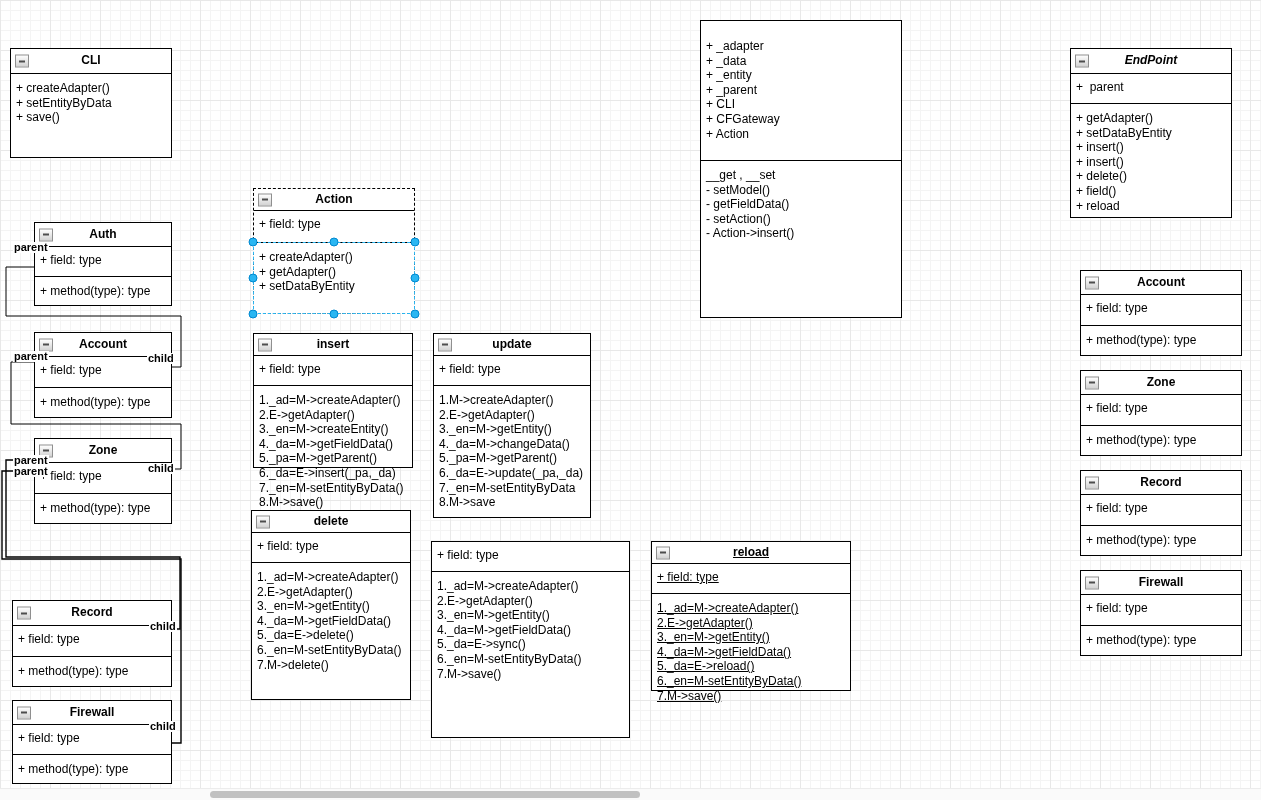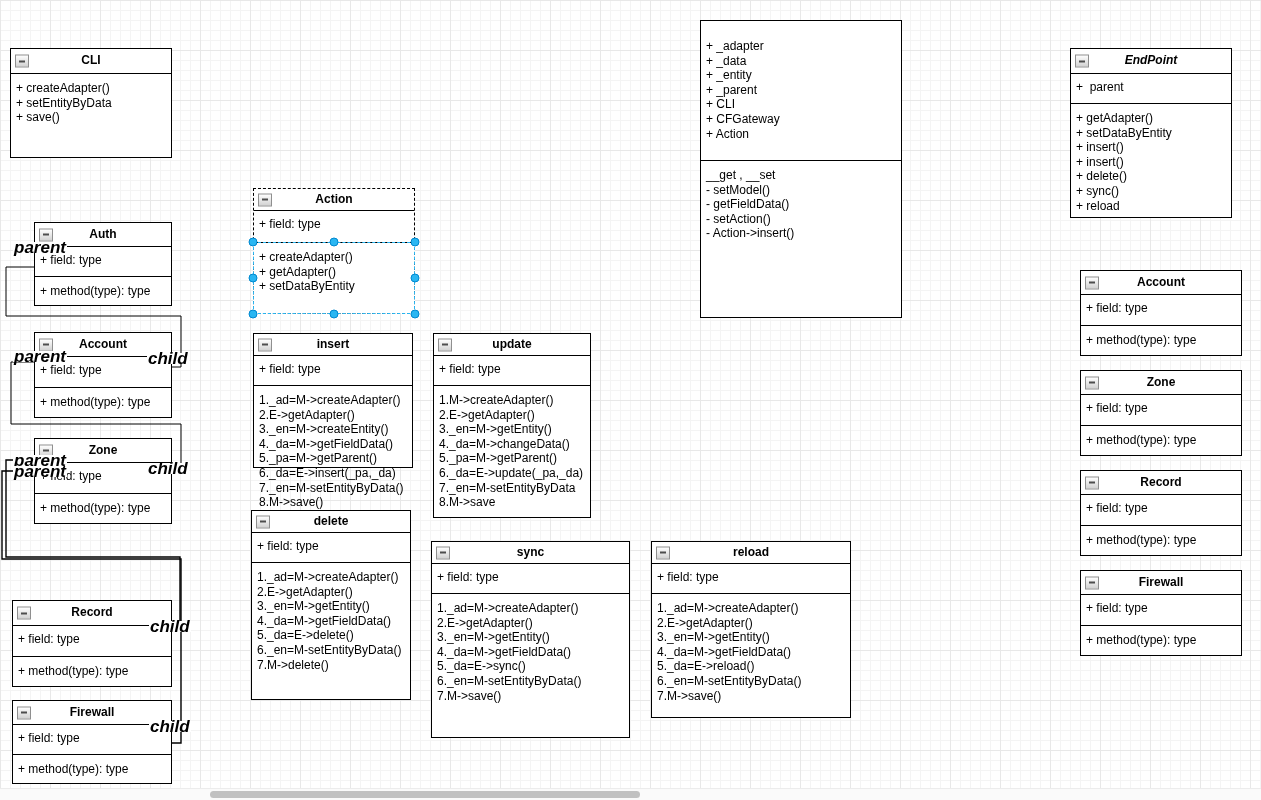--- a/index.html
+++ b/index.html
@@ -45,22 +45,22 @@
   .uml-fields{
     border-bottom:1px solid #000;box-sizing:border-box;overflow:hidden;
     padding-top:6px;
   }
   .uml-methods{box-sizing:border-box;overflow:hidden;padding-top:7px;}
   .uml-line{
     font-size:12px;line-height:14.6px;padding:0 5px;white-space:pre;
     color:#000;
   }
   .anchor-label{
-    position:absolute;font-size:17px;font-weight:bold;line-height:11px;
-    background:#ffffff;padding:0 1px;color:#000;font-style:italic;
+    position:absolute;font-size:11px;font-weight:bold;line-height:11px;
+    background:#ffffff;padding:0 1px;color:#000;
   }
   .sel-rect{position:absolute;box-sizing:border-box;border:1px dashed #29b6f2;}
   .sel-handle{
     position:absolute;width:9px;height:9px;border-radius:50%;
     background:#29b6f2;border:1px solid #0088cf;box-sizing:border-box;
     transform:translate(-50%,-50%);
   }
   .hscroll-track{
     position:absolute;left:0;right:0;bottom:0;height:11px;z-index:5;
     border-top:1px solid #ececec;
@@ -188,21 +188,21 @@
     </div>
     <div class="uml-fields" style="height: 30px;">
           <div class="uml-line">+  parent</div>
         </div>
     <div class="uml-methods" style="height: 115px;">
           <div class="uml-line">+ getAdapter()</div>
           <div class="uml-line">+ setDataByEntity</div>
           <div class="uml-line">+ insert()</div>
           <div class="uml-line">+ insert()</div>
           <div class="uml-line">+ delete()</div>
-          <div class="uml-line">+ sync()</div>
+          <div class="uml-line">+ field()</div>
           <div class="uml-line">+ reload</div>
         </div>
   </div>
       <div class="uml-class" style="left: 253px; top: 333px; width: 160px; height: 135px;">
     <div class="uml-header" style="height: 22px; line-height: 20px;">
       <span class="collapse-icon"></span>
       <span class="uml-title">insert</span>
     </div>
     <div class="uml-fields" style="height: 30px;">
           <div class="uml-line">+ field: type</div>
@@ -249,38 +249,34 @@
           <div class="uml-line">1._ad=M-&gt;createAdapter()</div>
           <div class="uml-line">2.E-&gt;getAdapter()</div>
           <div class="uml-line">3._en=M-&gt;getEntity()</div>
           <div class="uml-line">4._da=M-&gt;getFieldData()</div>
           <div class="uml-line">5._da=E-&gt;delete()</div>
           <div class="uml-line">6._en=M-setEntityByData()</div>
           <div class="uml-line">7.M-&gt;delete()</div>
         </div>
   </div>
       <div class="uml-class" style="left: 431px; top: 541px; width: 199px; height: 197px;">
-    <div class="uml-header" style="height: 22px; line-height: 20px;">
-      <span class="collapse-icon"></span>
-      <span class="uml-title">sync</span>
-    </div>
     <div class="uml-fields" style="height: 30px;">
           <div class="uml-line">+ field: type</div>
         </div>
     <div class="uml-methods" style="height: 145px;">
           <div class="uml-line">1._ad=M-&gt;createAdapter()</div>
           <div class="uml-line">2.E-&gt;getAdapter()</div>
           <div class="uml-line">3._en=M-&gt;getEntity()</div>
           <div class="uml-line">4._da=M-&gt;getFieldData()</div>
           <div class="uml-line">5._da=E-&gt;sync()</div>
           <div class="uml-line">6._en=M-setEntityByData()</div>
           <div class="uml-line">7.M-&gt;save()</div>
         </div>
   </div>
-      <div class="uml-class" style="left: 651px; top: 541px; width: 200px; height: 177px;">
+      <div class="uml-class" style="left: 651px; top: 541px; width: 200px; height: 150px; text-decoration: underline;">
     <div class="uml-header" style="height: 22px; line-height: 20px;">
       <span class="collapse-icon"></span>
       <span class="uml-title">reload</span>
     </div>
     <div class="uml-fields" style="height: 30px;">
           <div class="uml-line">+ field: type</div>
         </div>
     <div class="uml-methods" style="height: 145px;">
           <div class="uml-line">1._ad=M-&gt;createAdapter()</div>
           <div class="uml-line">2.E-&gt;getAdapter()</div>

